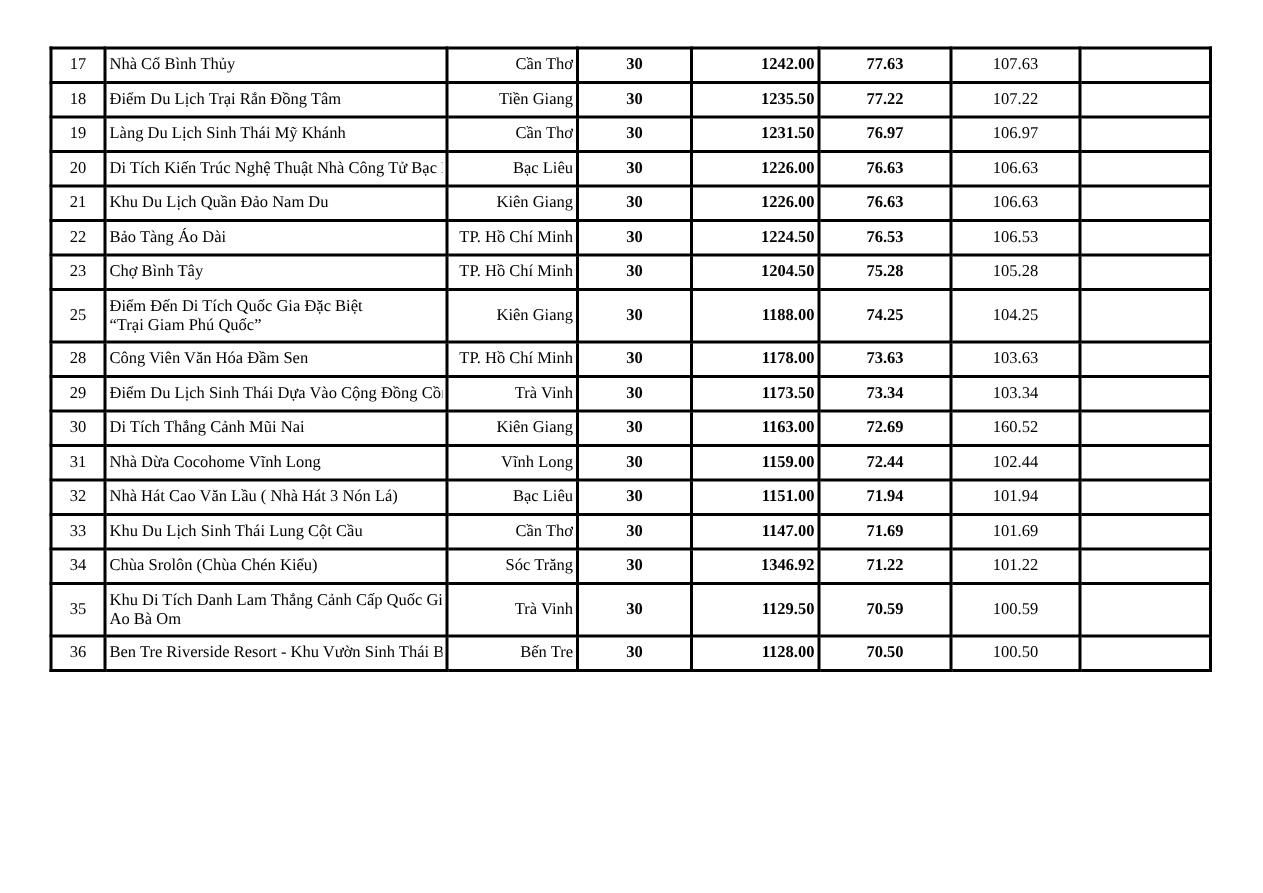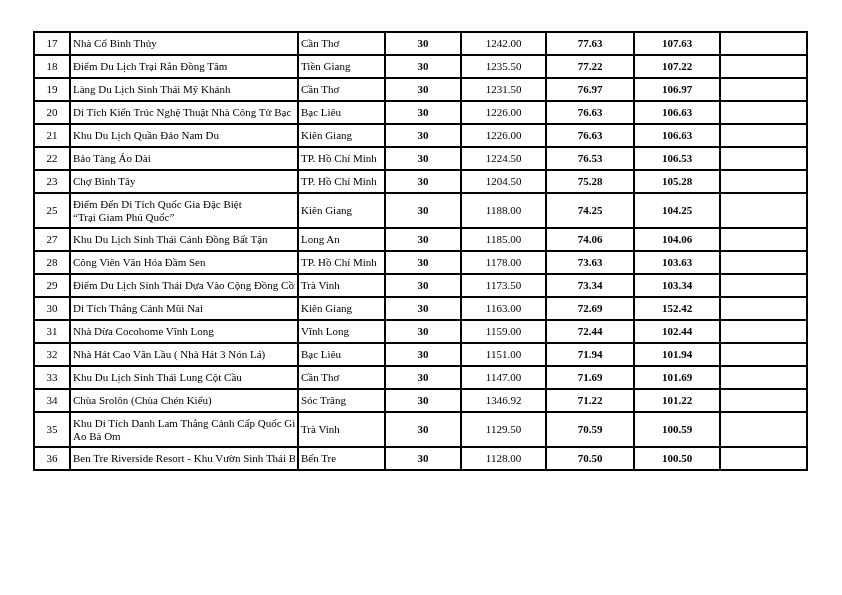--- a/index.html
+++ b/index.html
@@ -30,25 +30,25 @@
     padding: 0 2px;
     height: 21px;
     overflow: hidden;
     vertical-align: middle;
     line-height: 13px;
   }
   tr.tall td { height: 33px; }
   td.c-rank   { text-align: center; }
   td.c-name   { text-align: left; padding-left: 5px; padding-right: 3px; }
   td.c-name .nm-line { white-space: nowrap; overflow: hidden; }
-  td.c-prov   { text-align: left; font-family: Liberation Serif, serif; }
+  td.c-prov   { text-align: right; font-family: Liberation Serif, serif; }
   td.c-weight { text-align: center; color: #FF0000; font-weight: bold; }
-  td.c-score  { text-align: center; color: #2E75B6; font-weight: normal; }
+  td.c-score  { text-align: right; color: #2E75B6; font-weight: bold; }
   td.c-avg    { text-align: center; color: #2E75B6; font-weight: bold; }
-  td.c-total  { text-align: center; color: #00B050; font-weight: bold; }
+  td.c-total  { text-align: center; color: #00B050; font-weight: normal; }
   td.c-empty  { }
 </style>
 </head>
 <body>
 
 <div class="page">
   <table class="ranking">
     <colgroup>
         <col style="width: 36px;">
         <col style="width: 228px;">
@@ -151,32 +151,20 @@
             <div class="nm-line">“Trại Giam Phú Quốc”</div>
           </td>
           <td class="c-prov">Kiên Giang</td>
           <td class="c-weight">30</td>
           <td class="c-score">1188.00</td>
           <td class="c-avg">74.25</td>
           <td class="c-total">104.25</td>
           <td class="c-empty"></td>
         </tr>
         <tr>
-          <td class="c-rank">27</td>
-          <td class="c-name">
-            <div class="nm-line">Khu Du Lịch Sinh Thái Cánh Đồng Bất Tận</div>
-          </td>
-          <td class="c-prov">Long An</td>
-          <td class="c-weight">30</td>
-          <td class="c-score">1185.00</td>
-          <td class="c-avg">74.06</td>
-          <td class="c-total">104.06</td>
-          <td class="c-empty"></td>
-        </tr>
-        <tr>
           <td class="c-rank">28</td>
           <td class="c-name">
             <div class="nm-line">Công Viên Văn Hóa Đầm Sen</div>
           </td>
           <td class="c-prov">TP. Hồ Chí Minh</td>
           <td class="c-weight">30</td>
           <td class="c-score">1178.00</td>
           <td class="c-avg">73.63</td>
           <td class="c-total">103.63</td>
           <td class="c-empty"></td>
@@ -195,21 +183,21 @@
         </tr>
         <tr>
           <td class="c-rank">30</td>
           <td class="c-name">
             <div class="nm-line">Di Tích Thắng Cảnh Mũi Nai</div>
           </td>
           <td class="c-prov">Kiên Giang</td>
           <td class="c-weight">30</td>
           <td class="c-score">1163.00</td>
           <td class="c-avg">72.69</td>
-          <td class="c-total">152.42</td>
+          <td class="c-total">160.52</td>
           <td class="c-empty"></td>
         </tr>
         <tr>
           <td class="c-rank">31</td>
           <td class="c-name">
             <div class="nm-line">Nhà Dừa Cocohome Vĩnh Long</div>
           </td>
           <td class="c-prov">Vĩnh Long</td>
           <td class="c-weight">30</td>
           <td class="c-score">1159.00</td>

